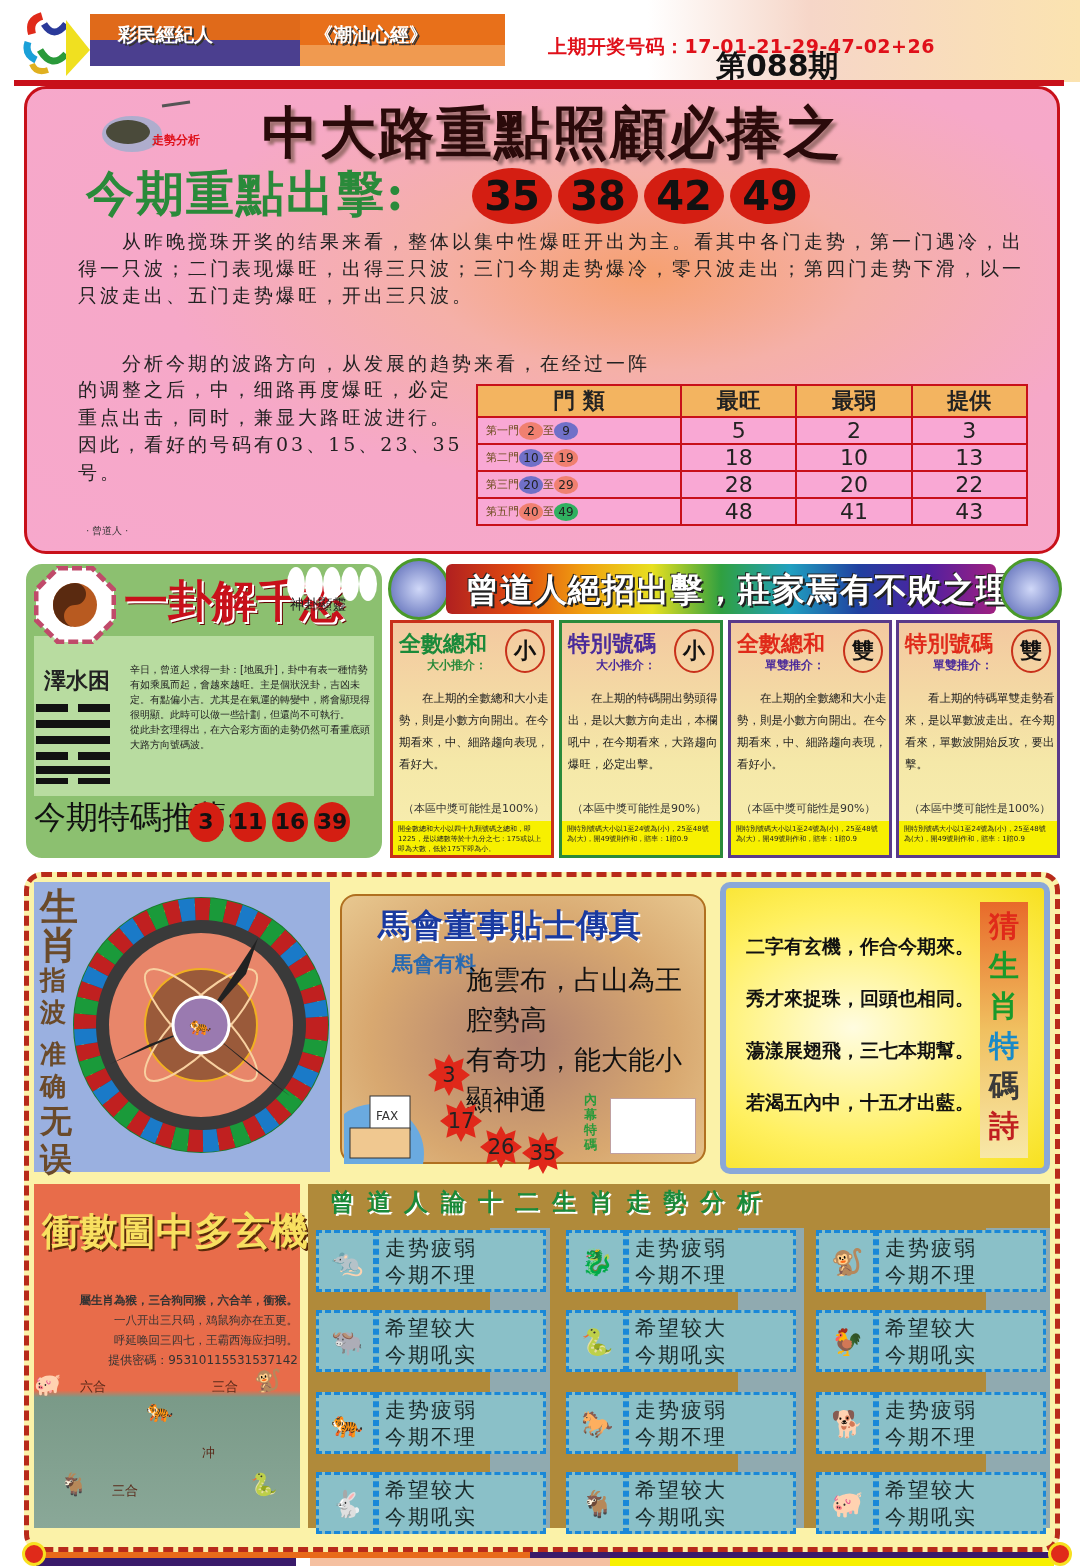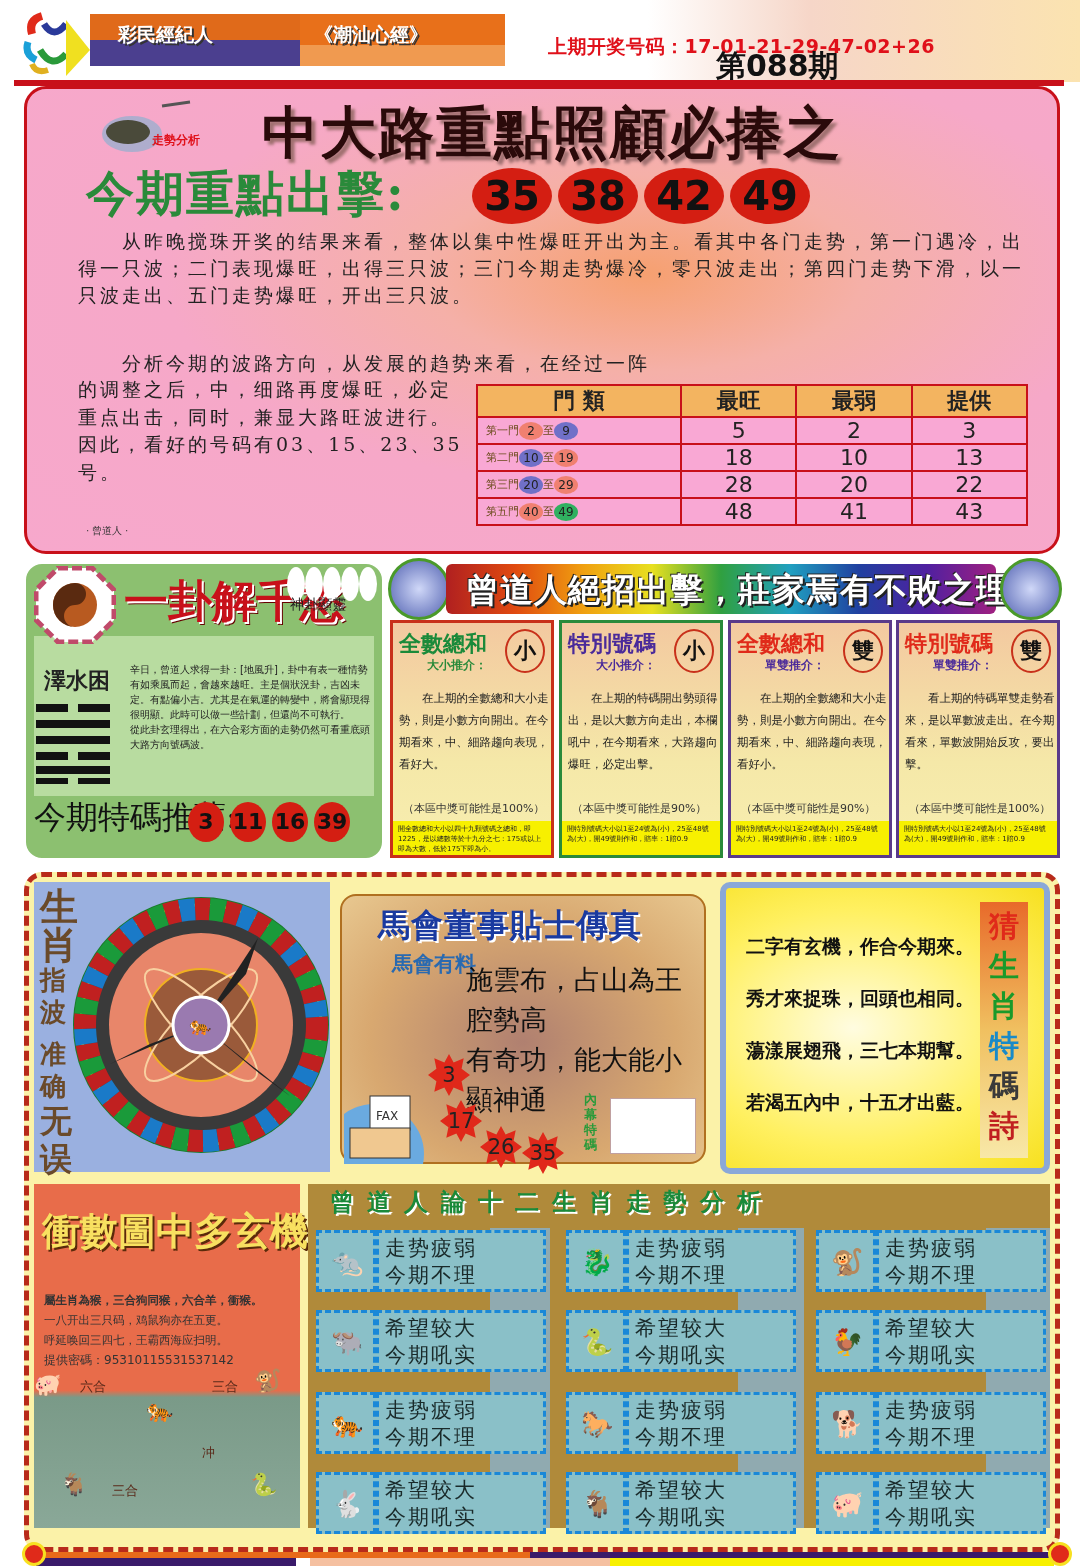--- a/index.html
+++ b/index.html
@@ -67,21 +67,21 @@
 #horseSub{left:392px;top:950px;font-weight:bold;font-size:21px;color:#2a6ab0}
 #horsePoem{left:466px;top:960px;font-family:"DejaVu Serif",serif;font-size:27px;line-height:40px;color:#111;width:236px}
 .star{position:absolute;width:42px;height:42px;background:#e0281a;clip-path:polygon(50% 0,61% 20%,85% 10%,80% 35%,100% 50%,80% 65%,85% 90%,61% 80%,50% 100%,39% 80%,15% 90%,20% 65%,0 50%,20% 35%,15% 10%,39% 20%);color:#222;font-size:21px;text-align:center;line-height:42px}
 #faxBox{left:610px;top:1098px;width:86px;height:56px;background:#fff;border:1px solid #c0a0a0}
 #innerTag{left:584px;top:1092px;font-size:13px;color:#2a9a3a;font-weight:bold;width:16px;line-height:15px}
 #poemBox{left:720px;top:882px;width:330px;height:292px;background:radial-gradient(ellipse at 40% 50%,#fffce0,#fff060 60%,#f7e020);border:6px solid #8aa8d8;border-radius:10px}
 #poemLines{left:746px;top:920px;font-weight:bold;font-size:19px;line-height:52px;color:#111}
 #poemSide{left:980px;top:902px;width:48px;font-weight:bold;font-size:30px;line-height:40px;text-align:center;background:linear-gradient(180deg,#e86a2a,#f0c060 50%,#f8e8a8);padding-top:4px;height:256px}
 #mathBox{left:34px;top:1184px;width:266px;height:344px;background:linear-gradient(180deg,#e86c4a 0%,#e86c4a 60%,#7a9a88 62%,#8aa898 100%)}
 #mathTitle{left:42px;top:1206px;font-family:"DejaVu Serif",serif;font-weight:bold;font-size:38px;color:#f8e060;text-shadow:2px 2px 0 #5a2a0a}
-#mathText{left:44px;top:1290px;width:260px;font-size:11.5px;line-height:20px;color:#333;text-align:left}
+#mathText{left:38px;top:1290px;width:260px;font-size:11.5px;line-height:20px;color:#333;text-align:right}
 .mlabel{position:absolute;font-size:13px;color:#5a2a1a}
 #zodiacWrap{left:308px;top:1184px;width:742px;height:344px;background:#b08a3a}
 #zodiacTitle{left:330px;top:1186px;font-family:"DejaVu Serif",serif;font-weight:bold;font-size:24px;color:#1a8a3a;text-shadow:2px 2px 0 #fff;letter-spacing:13px}
 .zcell{position:absolute;width:232px;height:64px}
 .zimg{position:absolute;left:6px;top:2px;width:60px;height:62px;background:#8ac0c8;border:3px dashed #1a88d8}
 .ztxt{position:absolute;left:66px;top:2px;width:170px;height:62px;background:#8ac0c8;border:3px dashed #1a88d8;font-family:"DejaVu Serif",serif;font-size:21px;line-height:27px;color:#1a2a2a;padding:2px 0 0 6px;letter-spacing:2px}
 .zblur{position:absolute;background:#90aab0}
 .zicon{position:absolute;left:12px;top:14px;font-size:26px}
 
 #bot1{left:24px;top:1552px;width:750px;height:6px;background:#e86a1a}

